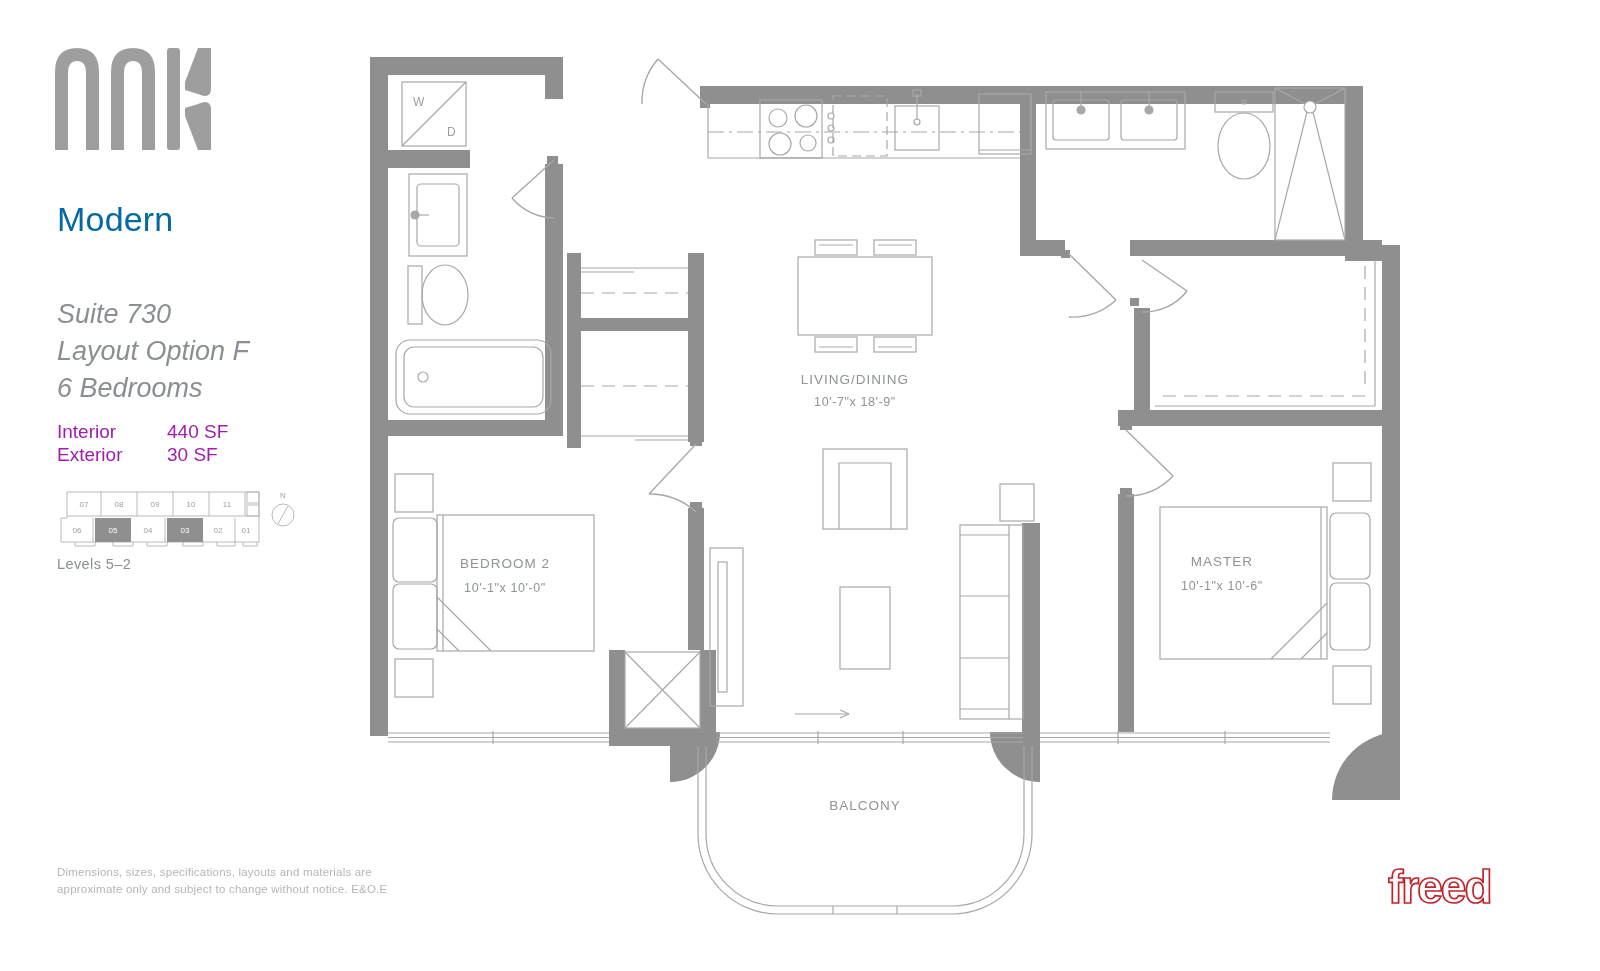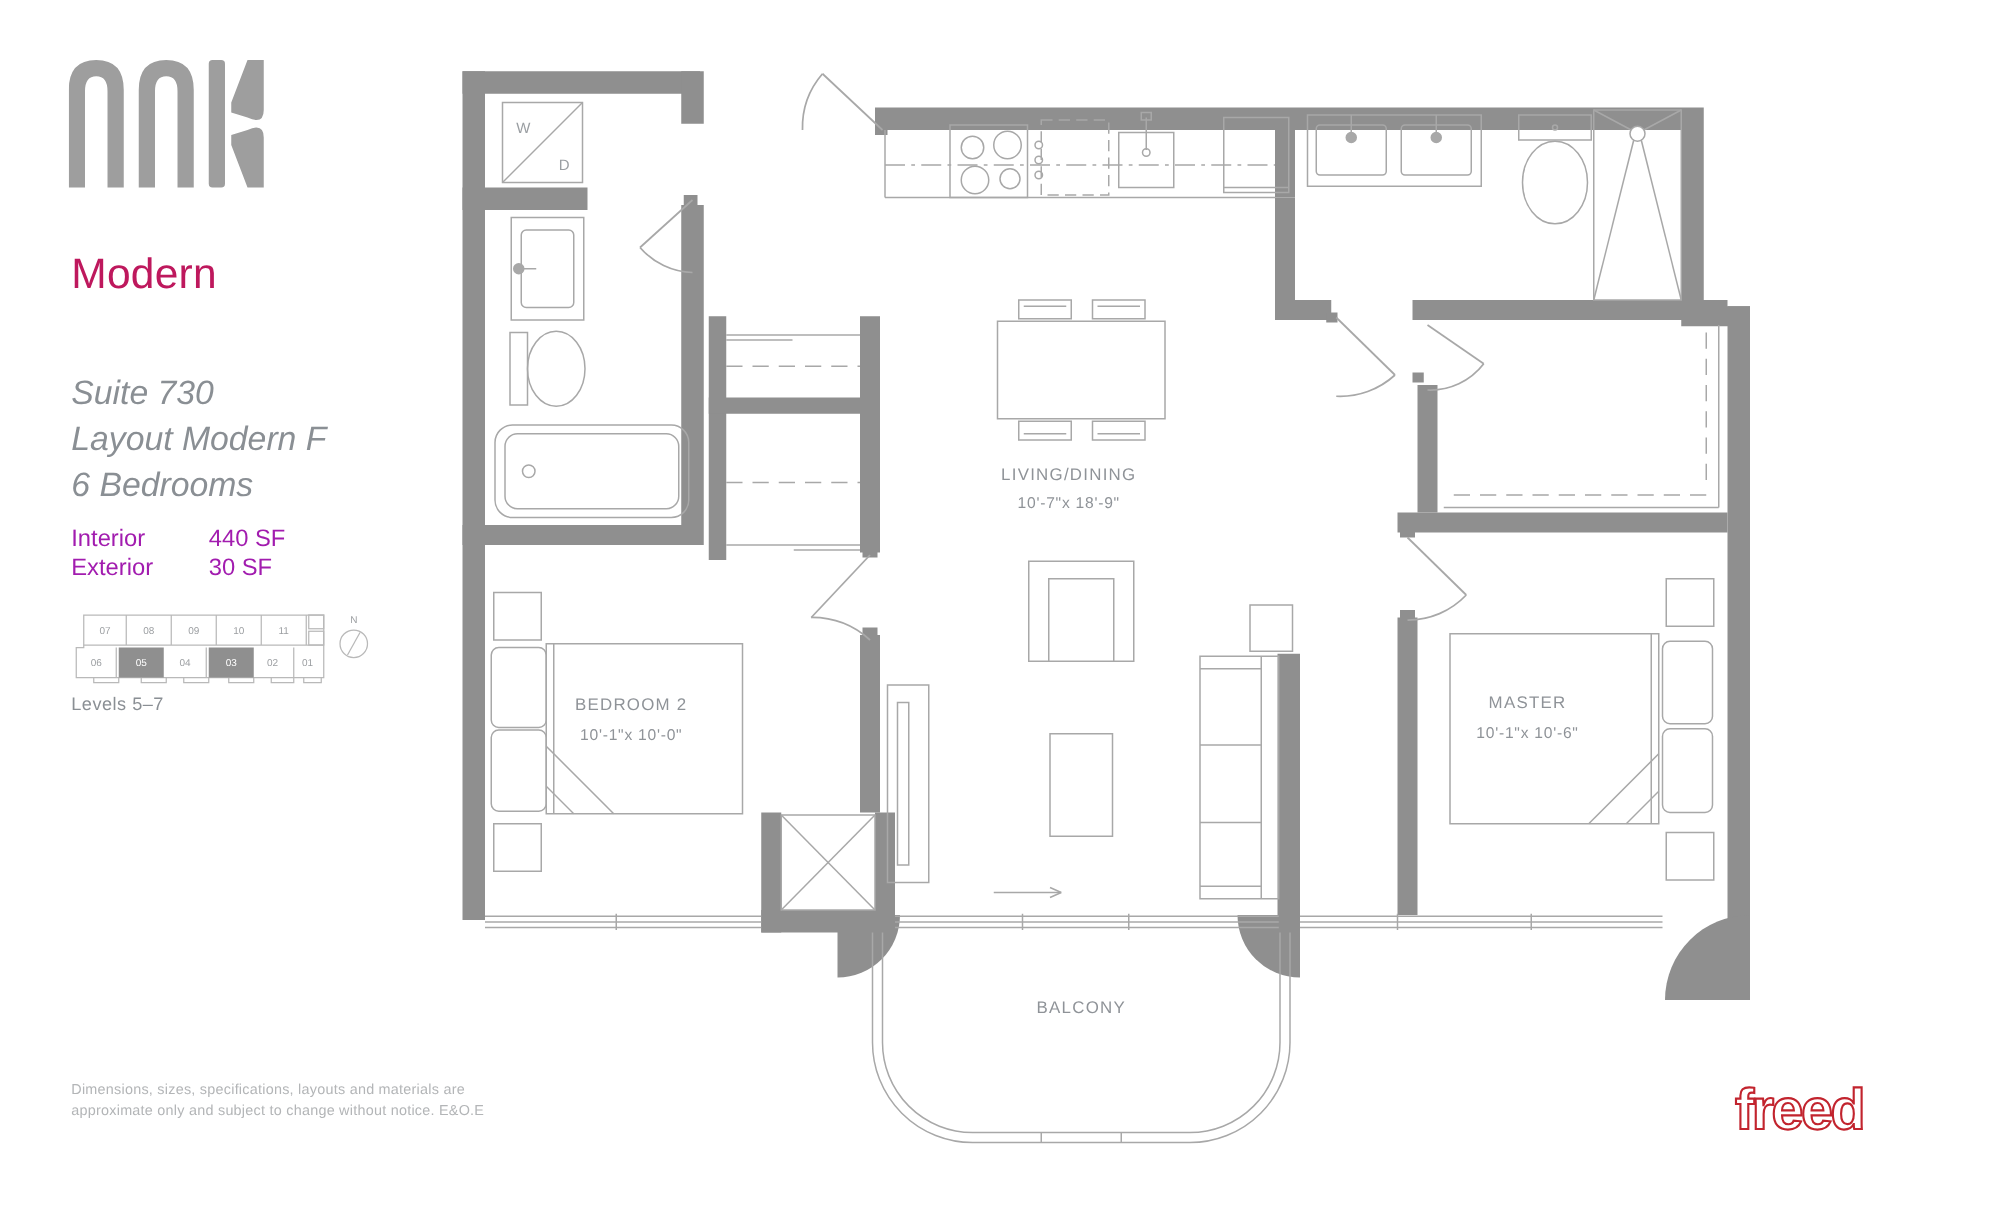--- a/index.html
+++ b/index.html
@@ -1,20 +1,20 @@
 <!DOCTYPE html>
 <html><head>
 <meta charset="utf-8">
 <style>
   html,body{margin:0;padding:0;background:#ffffff;}
   body{width:1600px;height:971px;position:relative;overflow:hidden;
        font-family:"Liberation Sans",sans-serif;}
   .abs{position:absolute;}
   
-  .title{left:57px;top:198px;font-size:34px;line-height:43px;color:#be185d;letter-spacing:.2px;}
+  .title{left:57px;top:198px;font-size:34px;line-height:43px;color:#0369a1;letter-spacing:.2px;}
   .suite{left:57px;top:296px;font-size:27px;line-height:37px;color:#8a8f94;font-style:italic;}
   .areas{left:57px;top:421px;font-size:19px;line-height:22px;color:#a21caf;}
   .areas .row{display:flex;margin-bottom:1px;}
   .areas .lbl{width:110px;}
   .levels{left:57px;top:556px;font-size:14.5px;color:#8a8f94;letter-spacing:.4px;}
   .disclaimer{left:57px;top:864px;font-size:11.5px;line-height:17px;color:#b3b5b7;letter-spacing:.2px;}
   
   svg text{font-family:"Liberation Sans",sans-serif;}
   .plan-label{fill:#8f9398;font-size:13.5px;letter-spacing:1px;text-anchor:middle;}
   .plan-dim{fill:#8f9398;font-size:12.5px;letter-spacing:.6px;text-anchor:middle;}
@@ -39,21 +39,21 @@
     <path d="M143,108 H156 V68 Q156,56 143,62 L130,66 V74 Z"></path>
   </g>
 </svg>
 
 <div class="abs title">
   <div>Modern</div>
 </div>
 
 <div class="abs suite">
   <div>Suite 730</div>
-  <div>Layout Modern F</div>
+  <div>Layout Option F</div>
   <div>6 Bedrooms</div>
 </div>
 
 <div class="abs areas">
   <div class="row">
     <span class="lbl">Interior</span>
     <span>440 SF</span>
   </div>
   <div class="row">
     <span class="lbl">Exterior</span>
@@ -102,21 +102,21 @@
     <text class="kp-num" x="191" y="49">01</text>
   </g>
 
   <g stroke="#b9b9b9" fill="none">
     <text class="kp-num" x="228" y="14" stroke="none">N</text>
     <circle cx="228" cy="31" r="11"></circle>
     <line x1="233" y1="22" x2="223" y2="40"></line>
   </g>
 </svg>
 
-<div class="abs levels">Levels 5–7</div>
+<div class="abs levels">Levels 5–2</div>
 
 <svg class="abs" style="left:363px;top:46px" width="1040" height="892" viewBox="0 0 1040 892">
 
   <g fill="#8f8f8f">
     <rect x="7" y="11" width="190" height="18"></rect>
     <rect x="337" y="40" width="663" height="18"></rect>
     <rect x="7" y="11" width="18" height="679"></rect>
     <rect x="982" y="58" width="18" height="141"></rect>
     <rect x="982" y="199" width="55" height="16"></rect>
     <rect x="1019" y="199" width="18" height="492"></rect>

